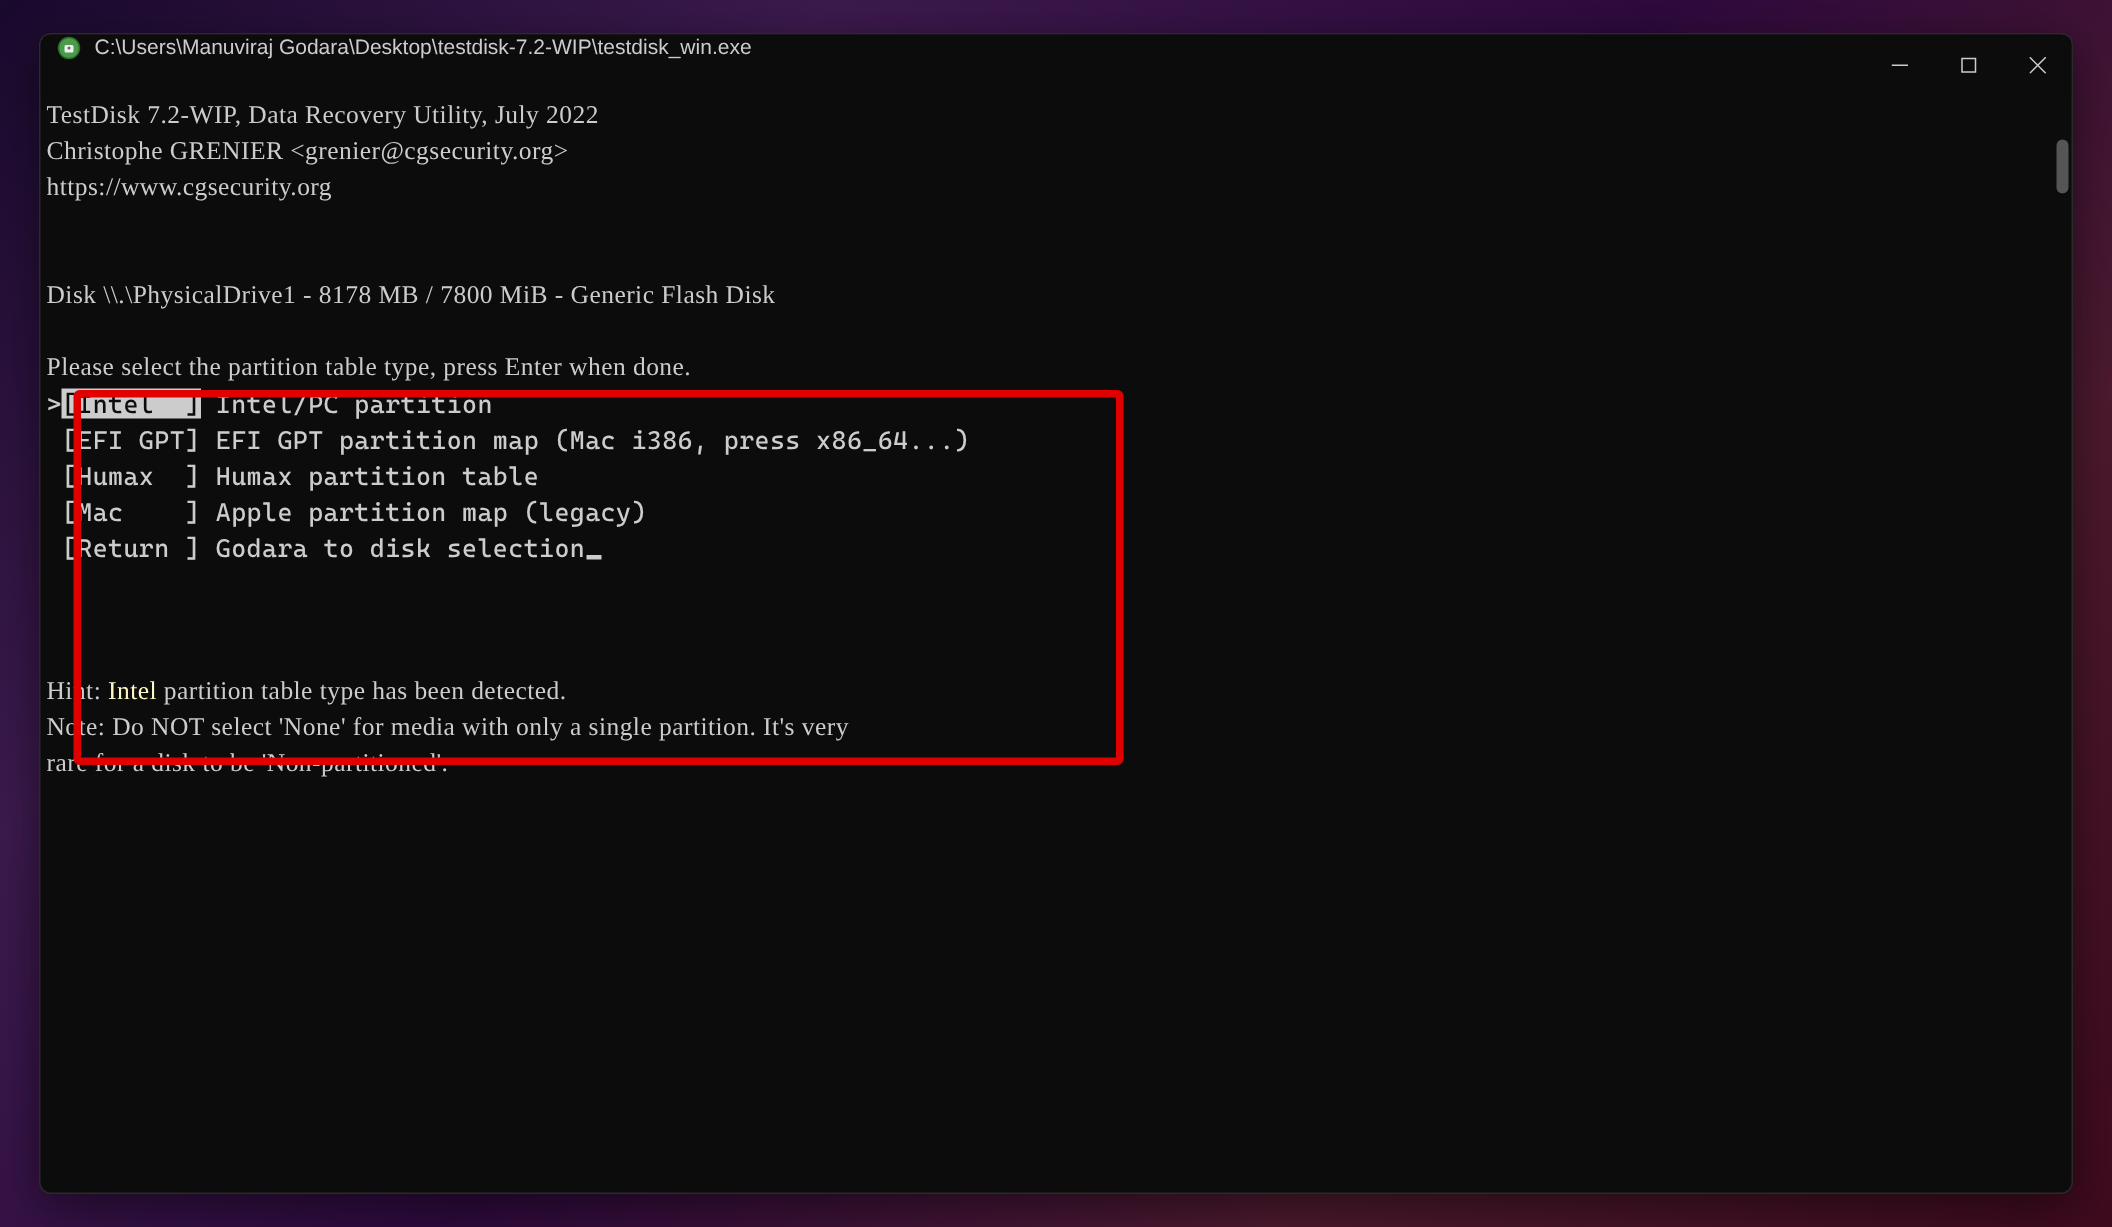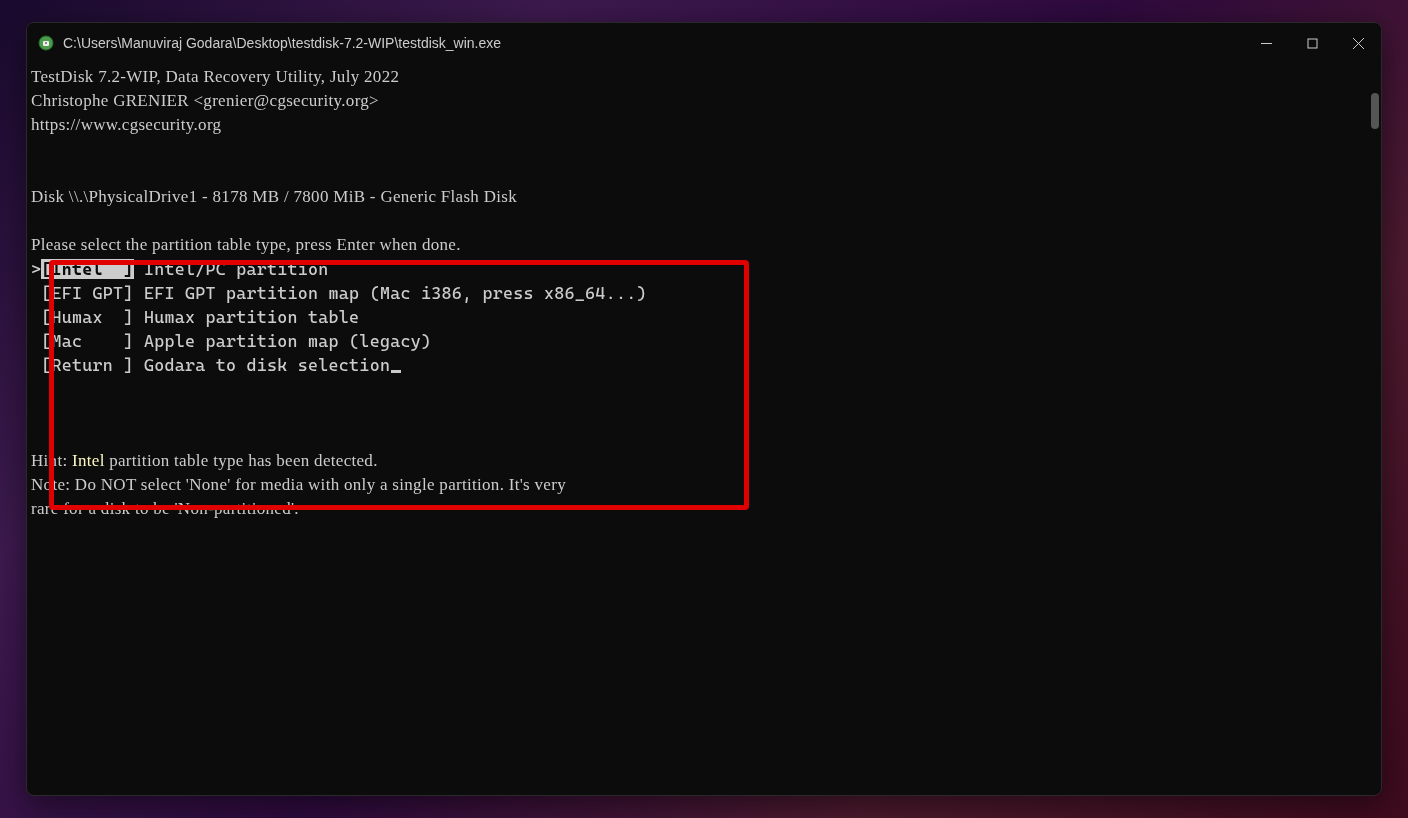--- a/index.html
+++ b/index.html
@@ -25,21 +25,20 @@
       border-radius: 8px;
       border: 1px solid #2a2a2a;
       box-shadow: 0 8px 32px rgba(0,0,0,0.5);
       display: flex;
       flex-direction: column;
       overflow: hidden;
     }
     .titlebar {
       height: 40px;
       display: flex;
-      align-items: center;
       padding-left: 10px;
       background: #0c0c0c;
       user-select: none;
     }
     .titlebar-icon {
       width: 18px;
       height: 18px;
       margin-right: 8px;
       display: flex;
       align-items: center;
@@ -101,21 +100,20 @@
       pointer-events: none;
     }
     .menu-item {
       white-space: pre;
       font-family: 'Consolas', 'Cascadia Mono', monospace;
       cursor: pointer;
     }
     .selected-reversed {
       background: #cccccc;
       color: #0c0c0c;
-      font-weight: bold;
     }
     .hint-intel {
       color: #fef9c3;
     }
     .cursor {
       display: inline-block;
       width: 10px;
       height: 3px;
       background: #cccccc;
       vertical-align: baseline;

